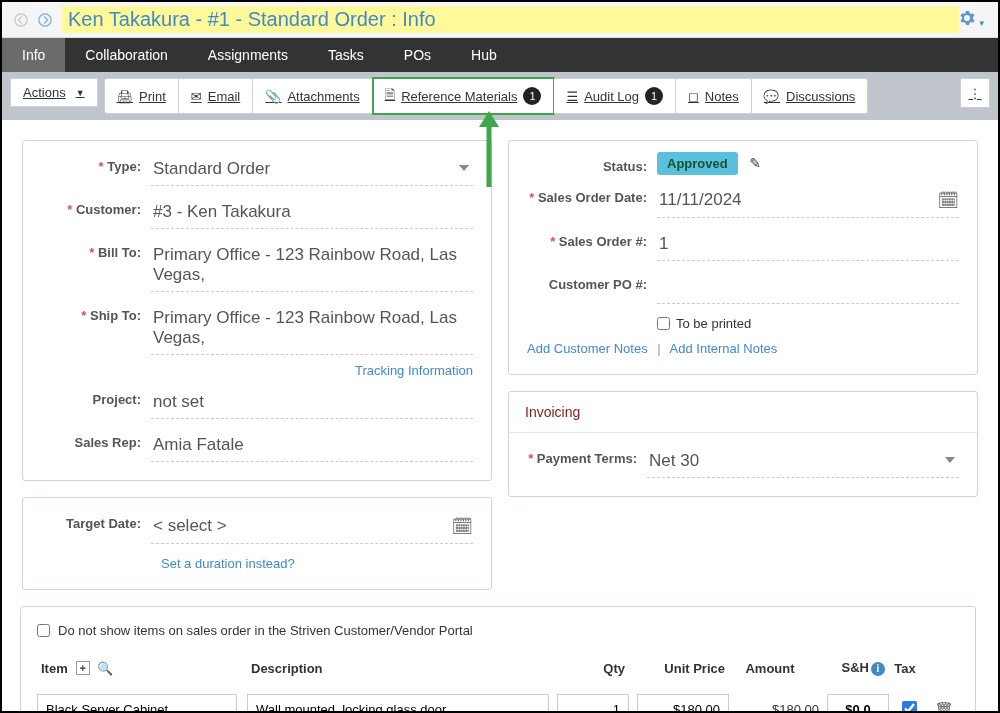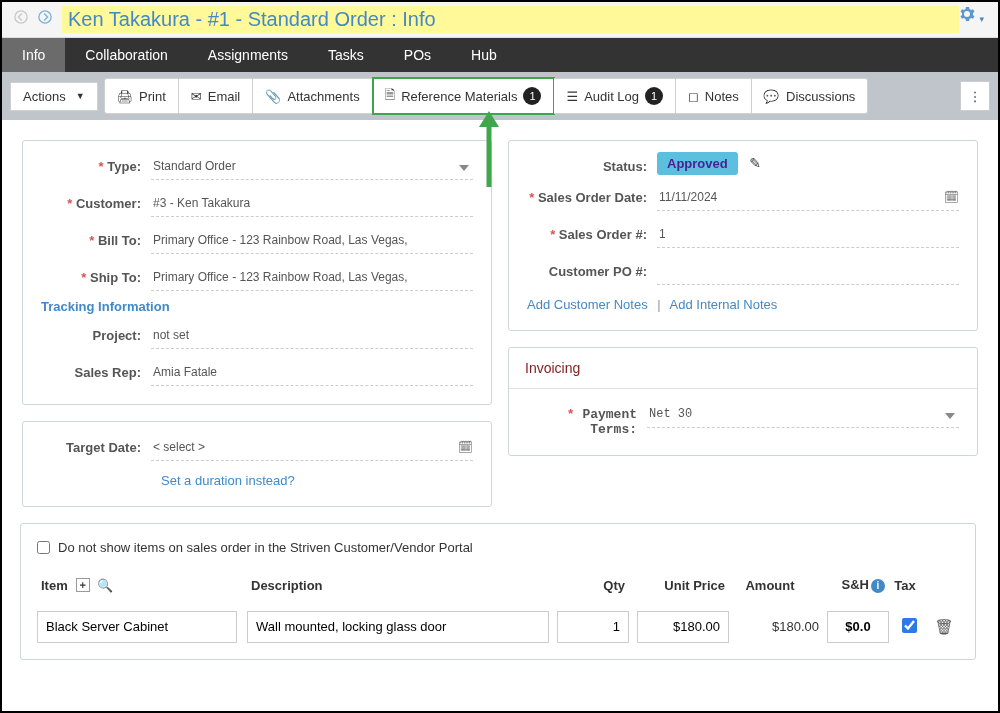--- a/index.html
+++ b/index.html
@@ -9,21 +9,21 @@
       color: #333;
       background: #fff;
       width: 1000px;
       height: 713px;
       border: 2px solid #000;
       overflow: hidden;
     }
     .header-bar {
       background: #f5f5f5;
       display: flex;
-      align-items: flex-start;
+      align-items: center;
       padding: 4px 8px;
       border-bottom: 1px solid #ddd;
       min-height: 36px;
     }
     .nav-arrows { display: flex; gap: 2px; margin-right: 6px; }
     .nav-arrow {
       width: 22px; height: 22px;
       border-radius: 50%;
       display: flex; align-items: center; justify-content: center;
       color: #bbb; font-size: 14px;
@@ -48,22 +48,23 @@
       font-size: 14px;
       cursor: pointer;
     }
     .tab.active {
       background: #6b6b6b;
     }
     .toolbar {
       background: #bfc5cb;
       padding: 6px 8px;
       display: flex;
-      align-items: center;
+      align-items: flex-start;
       gap: 6px;
+      text-decoration: underline;
     }
     .btn {
       background: #fff;
       border: 1px solid #d0d0d0;
       padding: 6px 12px;
       font-size: 13px;
       display: inline-flex;
       align-items: center;
       gap: 6px;
       cursor: pointer;
@@ -118,35 +119,35 @@
       font-weight: 600;
       color: #555;
       padding-top: 4px;
       padding-right: 10px;
     }
     .form-label .req { color: #d9534f; }
     .form-value {
       flex: 1;
       border-bottom: 1px dashed #ccc;
       padding: 4px 0 6px 2px;
-      font-size: 12px;
+      font-size: 17px;
       color: #555;
       position: relative;
     }
     .form-value.dropdown::after {
       content: "";
       position: absolute; right: 4px; top: 10px;
       border-left: 5px solid transparent;
       border-right: 5px solid transparent;
       border-top: 6px solid #888;
     }
     .link { color: #4189c7; cursor: pointer; }
     .status-badge {
       background: #5bc0de;
-      color: #4c1d95;
+      color: #14532d;
       padding: 4px 10px;
       border-radius: 3px;
       font-size: 13px;
       font-weight: 600;
     }
     .edit-icon { font-size: 14px; margin-left: 8px; color: #333; cursor: pointer; }
     .date-icon { float: right; color: #555; cursor: pointer; }
     .checkbox-row { display: flex; align-items: center; gap: 6px; margin-left: 130px; margin-bottom: 10px; margin-top:4px; }
     .notes-links { margin-left: 0px; margin-top: 4px; font-size: 13px; }
     .notes-links .divider { color: #999; margin: 0 6px; }
@@ -281,21 +282,21 @@
         <div class="form-value">#3 - Ken Takakura</div>
       </div>
       <div class="form-row">
         <div class="form-label"><span class="req">*</span> <span>Bill To:</span></div>
         <div class="form-value">Primary Office - 123 Rainbow Road, Las Vegas,</div>
       </div>
       <div class="form-row">
         <div class="form-label"><span class="req">*</span> <span>Ship To:</span></div>
         <div class="form-value">Primary Office - 123 Rainbow Road, Las Vegas,</div>
       </div>
-      <div style="margin: -4px 0 10px 0; font-weight: bold;">
+      <div style="text-align:right; margin: -4px 0 10px 0;">
         <span class="link">Tracking Information</span>
       </div>
       <div class="form-row">
         <div class="form-label"><span>Project:</span></div>
         <div class="form-value">not set</div>
       </div>
       <div class="form-row" style="margin-bottom:0;">
         <div class="form-label"><span>Sales Rep:</span></div>
         <div class="form-value">Amia Fatale</div>
       </div>
@@ -332,31 +333,35 @@
         </div>
       </div>
       <div class="form-row">
         <div class="form-label" style="width:130px;"><span class="req">*</span> <span>Sales Order #:</span></div>
         <div class="form-value">1</div>
       </div>
       <div class="form-row">
         <div class="form-label" style="width:130px;"><span>Customer PO #:</span></div>
         <div class="form-value">&nbsp;</div>
       </div>
+      <div class="checkbox-row">
+        <input type="checkbox" style="">
+        <span>To be printed</span>
+      </div>
       <div class="notes-links">
         <span class="link">Add Customer Notes</span>
         <span class="divider">|</span>
         <span class="link">Add Internal Notes</span>
       </div>
     </div>
 
     <div class="panel right-panel2">
       <div class="section-title">Invoicing</div>
       <div class="body">
-        <div class="form-row" style="margin-bottom:0;font-family:Liberation Mono, monospace;">
+        <div class="form-row" style="margin-bottom:0;">
           <div class="form-label" style="width:120px;"><span class="req">*</span> <span>Payment Terms:</span></div>
           <div class="form-value dropdown">Net 30</div>
         </div>
       </div>
     </div>
   </div>
 </div>
 
 <div class="items-panel">
   <div class="items-header-row">

